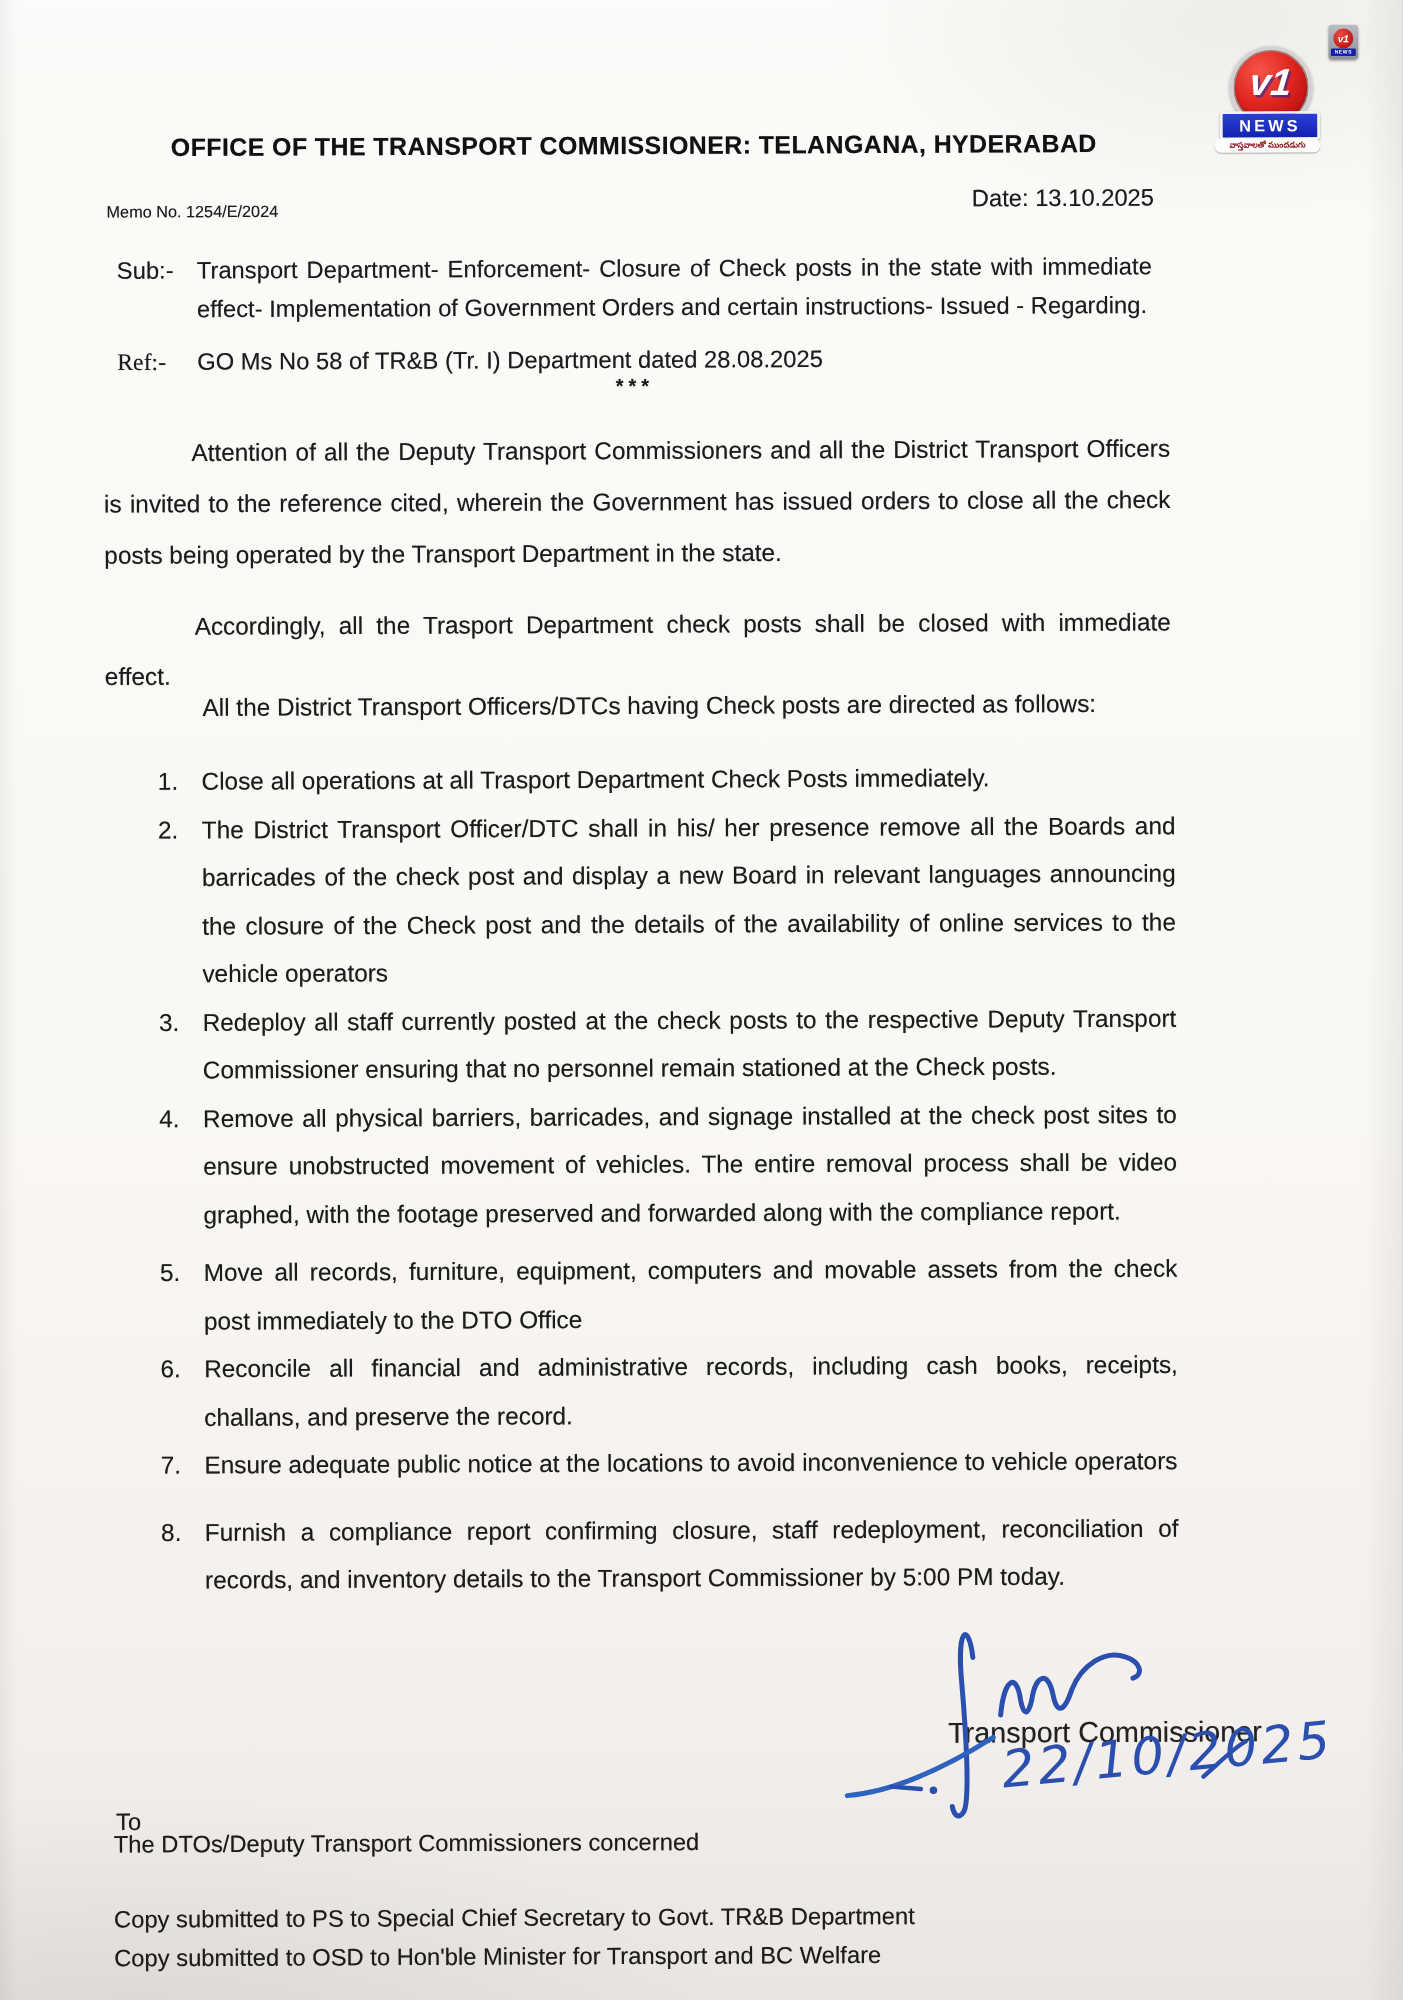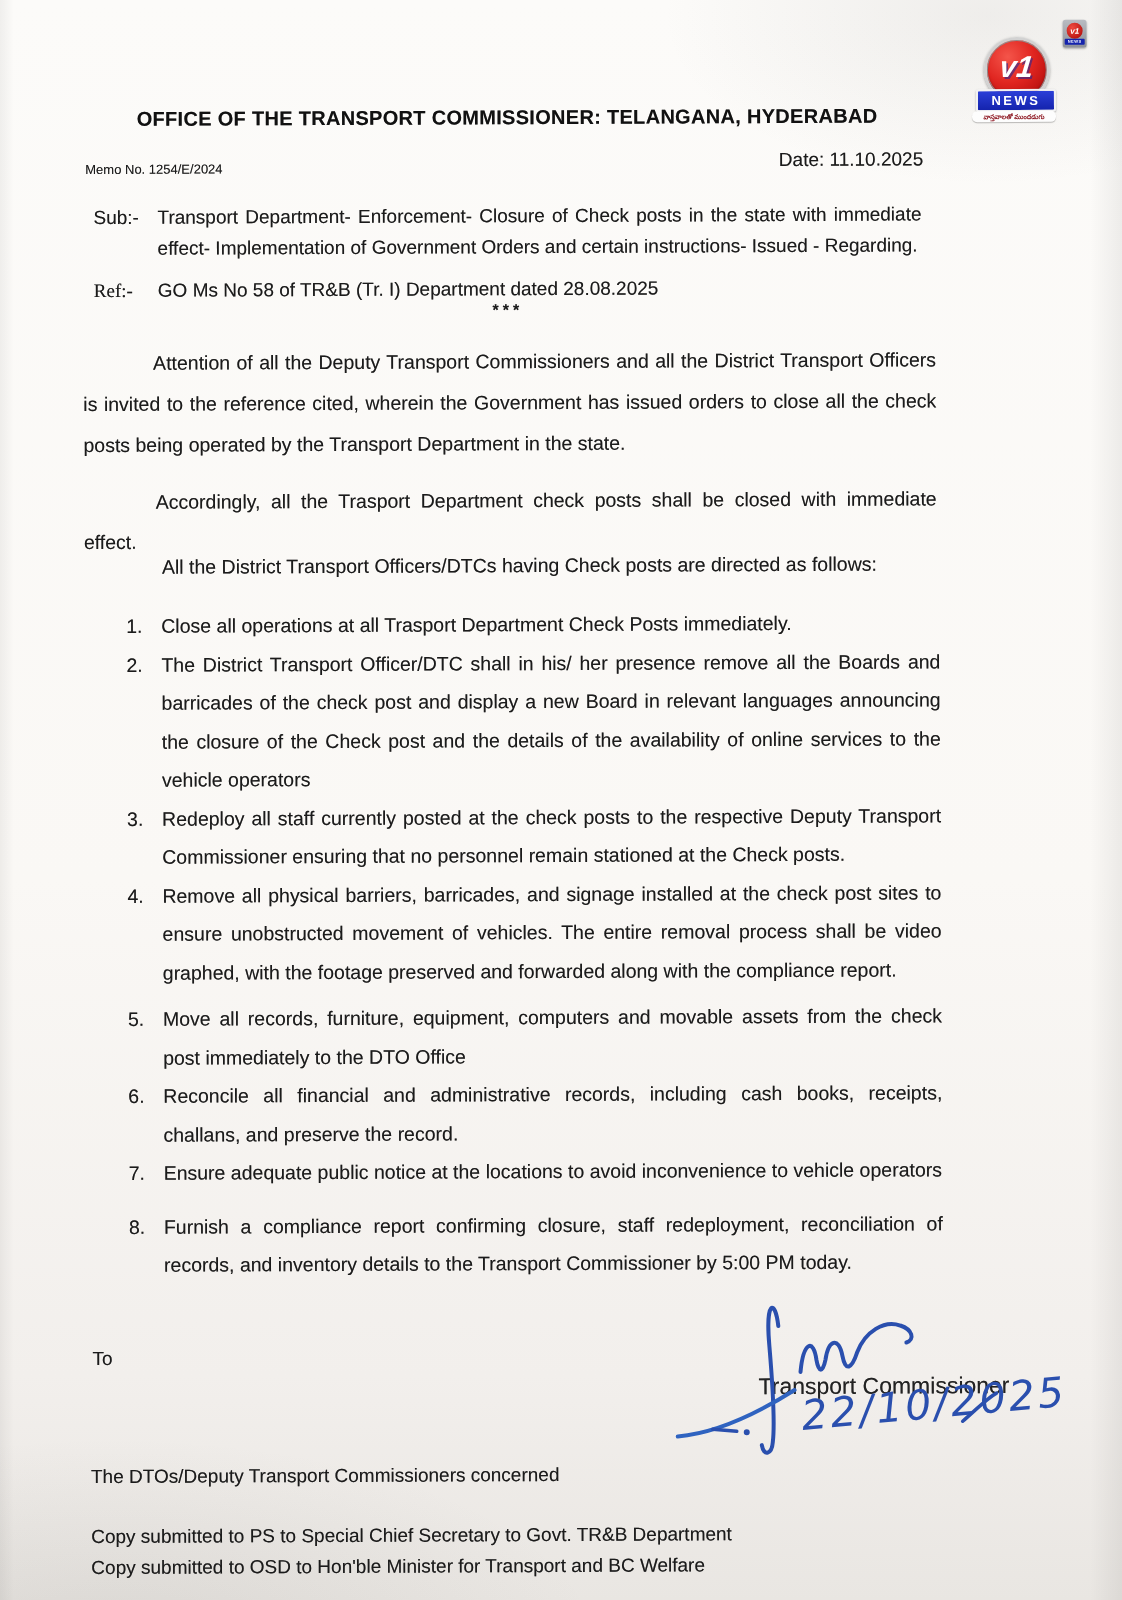--- a/index.html
+++ b/index.html
@@ -33,21 +33,21 @@
   
   .list{left:127px;top:605px;width:814px;}
   .item{position:relative;padding-left:35px;font-size:19.5px;line-height:38.5px;text-align:justify;}
   .item .num{position:absolute;left:0;top:0;}
   .item.gap-sm{margin-top:8px;}
   .item.gap-lg{margin-top:15px;}
   
   .sig-title{left:756px;top:1374px;font-size:23px;color:#222;}
   .sig-svg{left:630px;top:1285px;width:500px;height:180px;}
   
-  .to-label{left:90px;top:1346px;font-size:19px;}
+  .to-label{left:90px;top:1446px;font-size:19px;}
   .recipient{left:88px;top:1464px;font-size:19px;}
   .copies{left:88px;top:1520px;font-size:19px;line-height:30.5px;}
   
   .logo{left:975px;top:37px;width:84px;height:86px;}
   .logo-circle{
     position:absolute;left:12px;top:2px;width:60px;height:60px;border-radius:50%;
     background:radial-gradient(circle at 35% 28%, #f4554a 0%, #e02520 45%, #b9110f 80%, #8f0a0a 100%);
     border:3px solid #d2d2d2;box-shadow:inset 0 0 0 1px #8f8f8f, 0 1px 3px rgba(0,0,0,0.35), inset 0 -2px 3px rgba(0,0,0,0.25);
     display:flex;align-items:center;justify-content:center;
   }
@@ -86,21 +86,21 @@
       <div class="logo-tagline">వాస్తవాలతో ముందడుగు</div>
     </div>
 
     <div class="abs logo-mini">
       <div class="mc">v1</div>
       <div class="mb">NEWS</div>
     </div>
 
     <div class="abs txt title">OFFICE OF THE TRANSPORT COMMISSIONER: TELANGANA, HYDERABAD</div>
     <div class="abs txt memo-no">Memo No. 1254/E/2024</div>
-    <div class="abs txt date">Date: 11.10.2025</div>
+    <div class="abs txt date">Date: 13.10.2025</div>
 
     <div class="abs txt sub-row">
       <span class="sub-label">Sub:-</span>
       <span class="sub-text">Transport Department- Enforcement- Closure of Check posts in the state with immediate effect- Implementation of Government Orders and certain instructions- Issued - Regarding.</span>
     </div>
 
     <div class="abs txt ref-row">
       <span class="ref-label">Ref:-</span>
       <span class="ref-text">GO Ms No 58 of TR&amp;B (Tr. I) Department dated 28.08.2025</span>
     </div>

